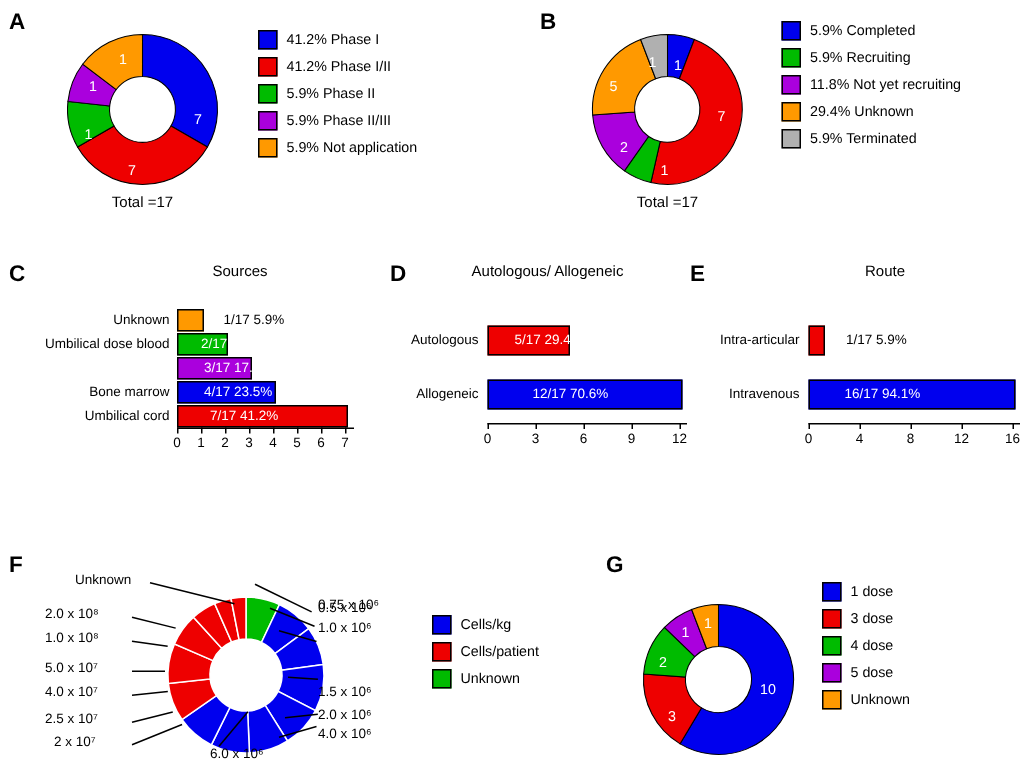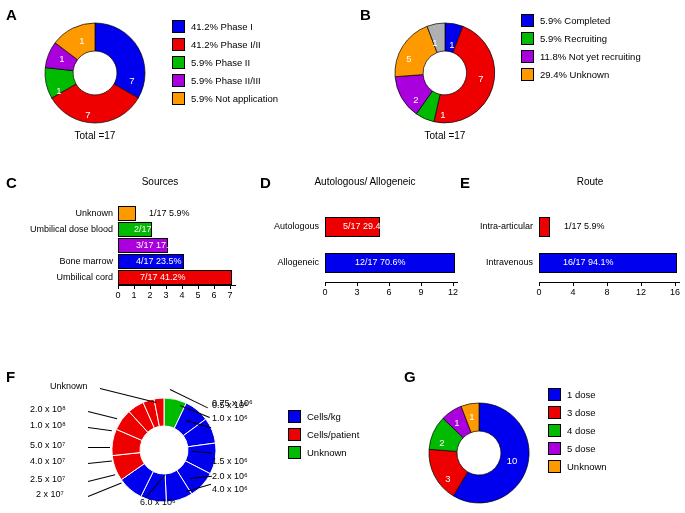--- a/index.html
+++ b/index.html
@@ -138,20 +138,24 @@
       <span class="swatch" style="background:#00bb00;"></span>
       <span class="legend-label">5.9%  Recruiting</span>
     </div>
   <div class="legend-row">
       <span class="swatch" style="background:#aa00dd;"></span>
       <span class="legend-label">11.8% Not yet recruiting</span>
     </div>
   <div class="legend-row">
       <span class="swatch" style="background:#ff9900;"></span>
       <span class="legend-label">29.4% Unknown</span>
+    </div>
+  <div class="legend-row">
+      <span class="swatch" style="background:#b0b0b0;"></span>
+      <span class="legend-label">5.9% Terminated</span>
     </div>
 </div>
 
 <div class="panel-letter" style="left:6px;top:174px;">C</div>
 <div class="panel-title" style="left:100px;top:176px;width:120px;">Sources</div>
 
 <div class="panel" style="left:0px;top:196px;width:240px;height:110px;">
 
   <div class="cat-label" style="left:0px;top:17px;width:113px;">Unknown</div>
   <div class="cat-label" style="left:0px;top:33px;width:113px;">Umbilical dose blood</div>

